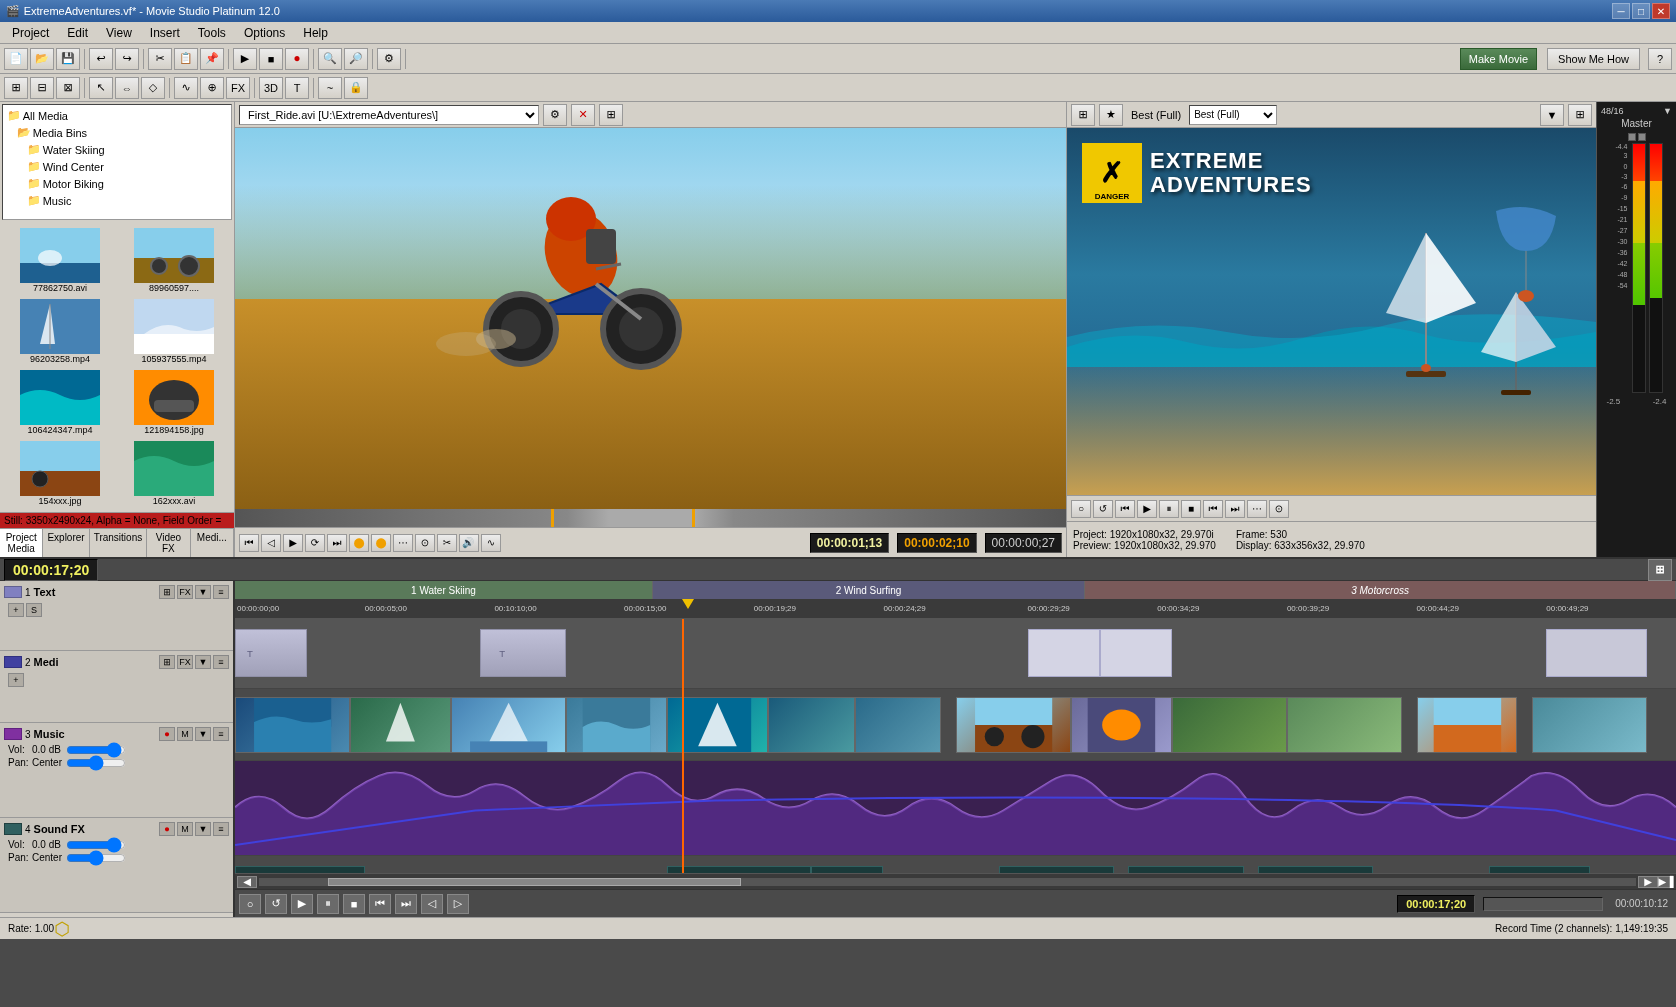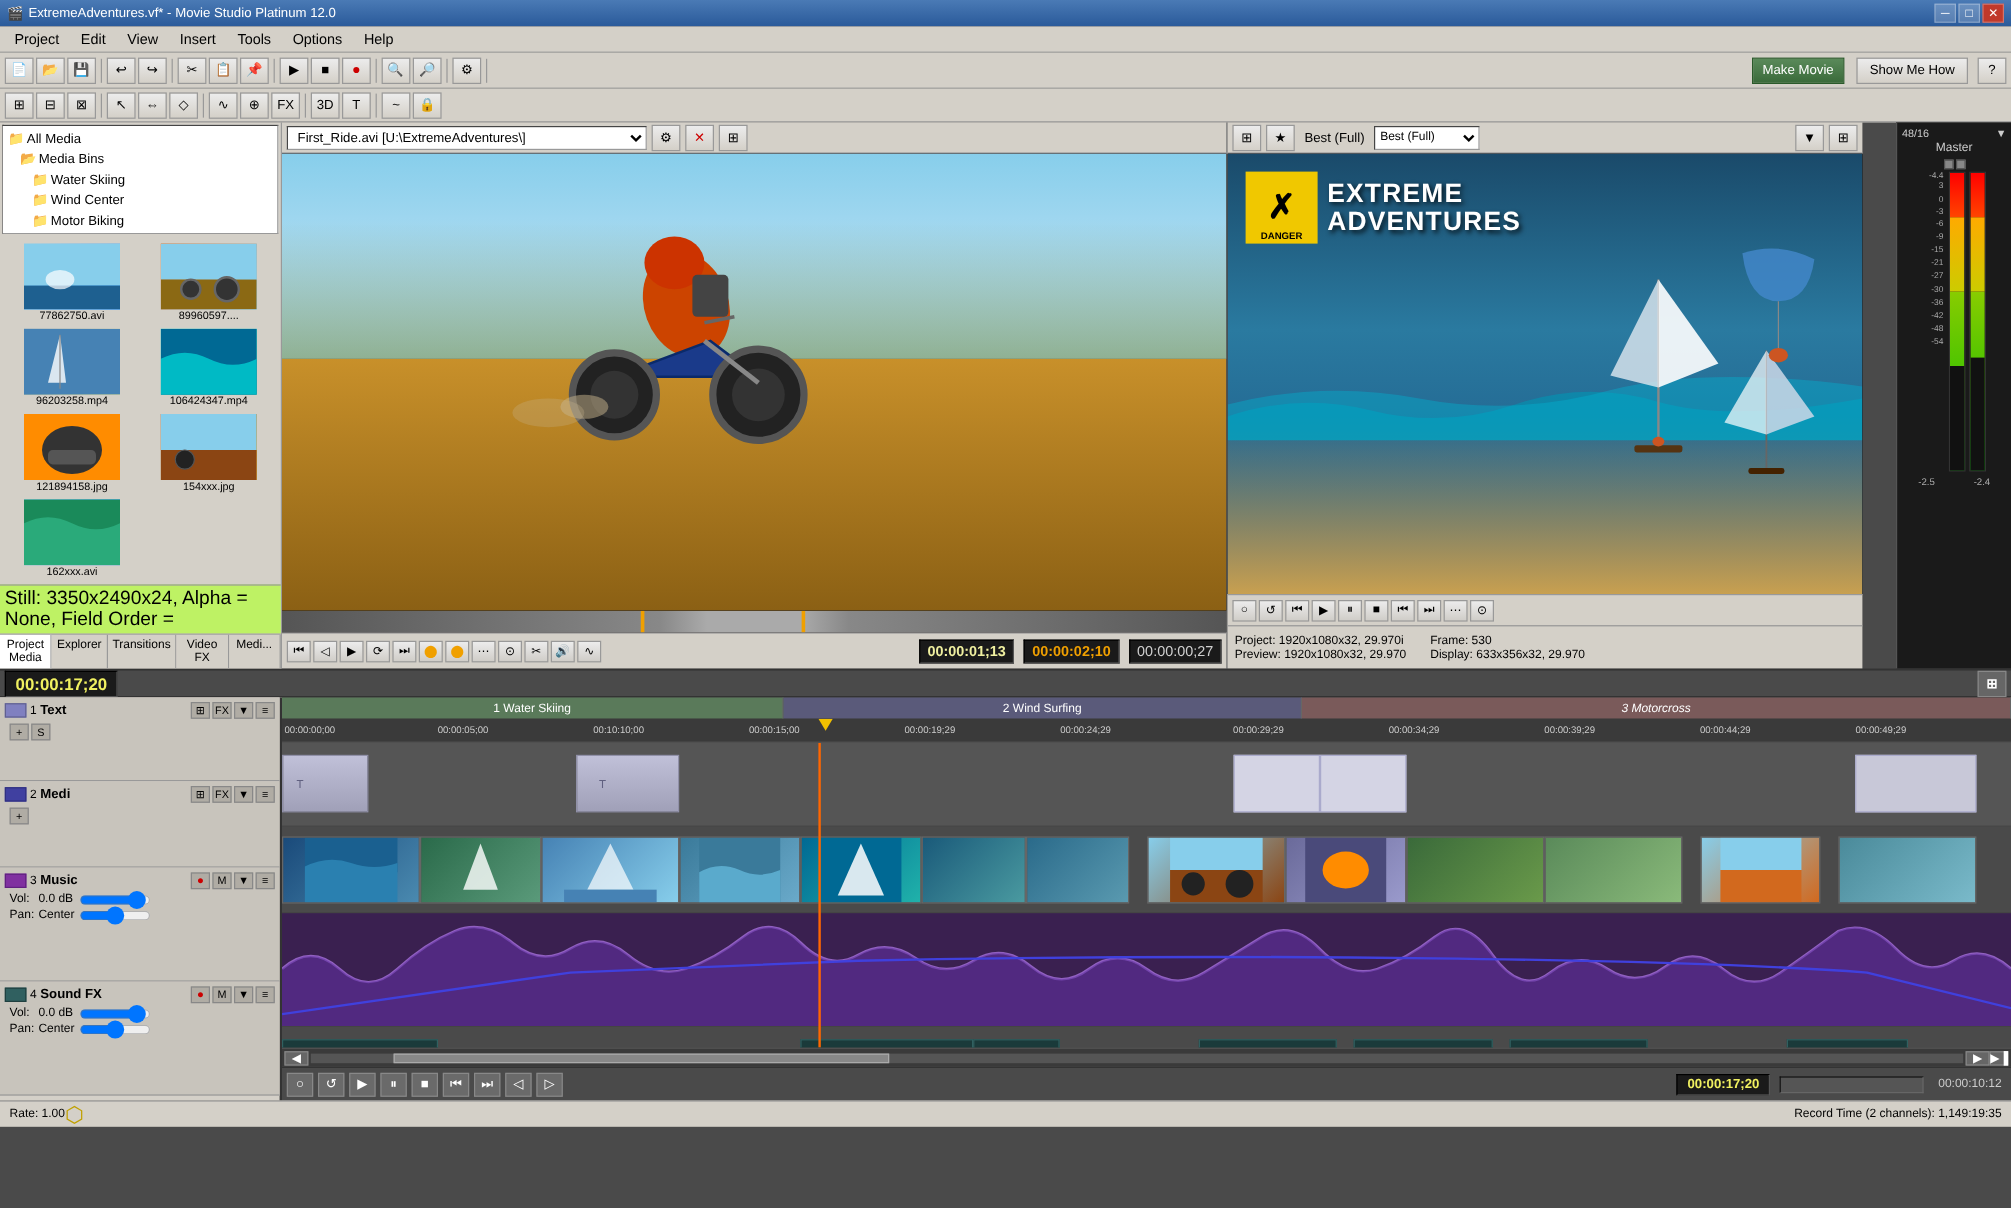--- a/index.html
+++ b/index.html
@@ -33,21 +33,21 @@
     #left-panel { width: 235px; background: #d4d0c8; border-right: 1px solid #999; display: flex; flex-direction: column; }
     #media-tree { flex: 1; overflow: hidden; background: #fff; border: 1px inset #999; margin: 2px; }
     .tree-item { padding: 2px 4px; display: flex; align-items: center; gap: 2px; cursor: pointer; }
     #media-tabs { display: flex; border-top: 1px solid #999; }
     .media-tab { flex: 1; padding: 3px 4px; background: #d4d0c8; border-right: 1px solid #999; cursor: pointer; font-size: 10px; text-align: center; }
     .media-tab.active { background: #fff; border-bottom: none; }
     #media-grid { display: grid; grid-template-columns: 1fr 1fr; gap: 2px; padding: 4px; overflow-y: auto; max-height: 340px; }
     .media-thumb { display: flex; flex-direction: column; align-items: center; cursor: pointer; padding: 2px; }
     .thumb-img { width: 80px; height: 55px; background: #888; overflow: hidden; display: flex; align-items: center; justify-content: center; }
     .thumb-label { font-size: 9px; text-align: center; max-width: 85px; word-break: break-all; }
-    #status-bar-left { font-size: 16px; padding: 2px 4px; background: #bef264; border-top: 1px solid #999; }
+    #status-bar-left { font-size: 10px; padding: 2px 4px; background: #b91c1c; border-top: 1px solid #999; }
 
     
     #center-area { flex: 1; display: flex; flex-direction: column; }
     #preview-bar { height: 26px; background: #d4d0c8; display: flex; align-items: center; padding: 0 4px; gap: 4px; border-bottom: 1px solid #999; }
     .preview-dropdown { height: 20px; background: #fff; border: 1px inset #999; padding: 0 4px; font-size: 11px; width: 300px; }
     #preview-area { background: #000; flex: 1; position: relative; }
     #preview-controls { height: 30px; background: #d4d0c8; display: flex; align-items: center; padding: 0 4px; gap: 2px; border-top: 1px solid #999; }
     .pctrl-btn { width: 20px; height: 18px; background: linear-gradient(to bottom, #ececec, #d0cdc8); border: 1px solid #999; cursor: pointer; display: flex; align-items: center; justify-content: center; font-size: 10px; }
     #time-display { font-size: 11px; padding: 0 6px; font-weight: bold; }
     #time-display2 { font-size: 11px; padding: 0 6px; font-weight: bold; color: #f0a000; }
@@ -234,20 +234,30 @@
         <div class="thumb-img thumb-wind">
           <svg width="80" height="55" viewBox="0 0 80 55">
               <rect width="80" height="55" fill="#4682b4"></rect>
               <polygon points="30,5 35,45 20,45" fill="white" opacity="0.8"></polygon>
               <line x1="30" y1="5" x2="30" y2="50" stroke="#888" stroke-width="1"></line>
             </svg>
         </div>
         <div class="thumb-label">96203258.mp4</div>
       </div>
       <div class="media-thumb">
+        <div class="thumb-img thumb-snow">
+          <svg width="80" height="55" viewBox="0 0 80 55">
+              <rect width="80" height="55" fill="#c0d8f0"></rect>
+              <rect y="35" width="80" height="20" fill="white"></rect>
+              <path d="M10,35 Q30,20 50,30 Q65,35 80,28 L80,55 L0,55Z" fill="white" opacity="0.6"></path>
+            </svg>
+        </div>
+        <div class="thumb-label">105937555.mp4</div>
+      </div>
+      <div class="media-thumb">
         <div class="thumb-img thumb-water2">
           <svg width="80" height="55" viewBox="0 0 80 55">
               <rect width="80" height="55" fill="#006994"></rect>
               <path d="M0,25 Q20,15 40,25 Q60,35 80,25 L80,55 L0,55Z" fill="#00ced1" opacity="0.8"></path>
             </svg>
         </div>
         <div class="thumb-label">106424347.mp4</div>
       </div>
       <div class="media-thumb">
         <div class="thumb-img thumb-helmet">
@@ -442,21 +452,21 @@
         <div>Project: 1920x1080x32, 29.970i</div>
         <div>Preview: 1920x1080x32, 29.970</div>
       </div>
       <div>
         <div>Frame: 530</div>
         <div>Display: 633x356x32, 29.970</div>
       </div>
     </div>
   </div>
 
-  <div id="vu-meter" style="width:96px;background:#1a1a1a;display:flex;flex-direction:column;align-items:center;padding:4px;border-left:1px solid #555;margin-left:28px;">
+  <div id="vu-meter" style="width:80px;background:#1a1a1a;display:flex;flex-direction:column;align-items:center;padding:4px;border-left:1px solid #555;">
 
     <div style="display:flex;justify-content:space-between;width:100%;color:#ccc;font-size:9px;margin-bottom:2px;">
       <span>48/16</span>
       <span>▼</span>
     </div>
     <div style="color:#ccc;font-size:10px;margin-bottom:4px;">Master</div>
     <div style="display:flex;width:100%;justify-content:center;gap:2px;align-items:center;margin-bottom:2px;">
       <div style="width:8px;height:8px;background:#888;border:1px solid #555;"></div>
       <div style="width:8px;height:8px;background:#888;border:1px solid #555;"></div>
     </div>

